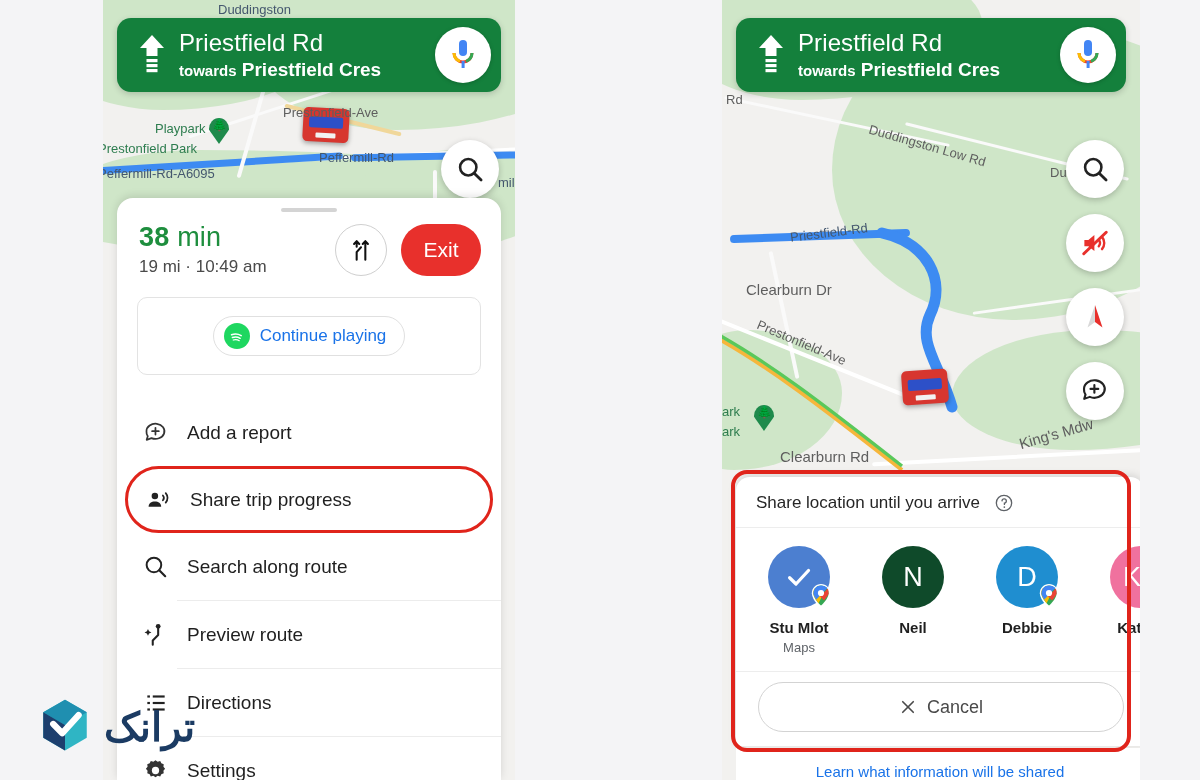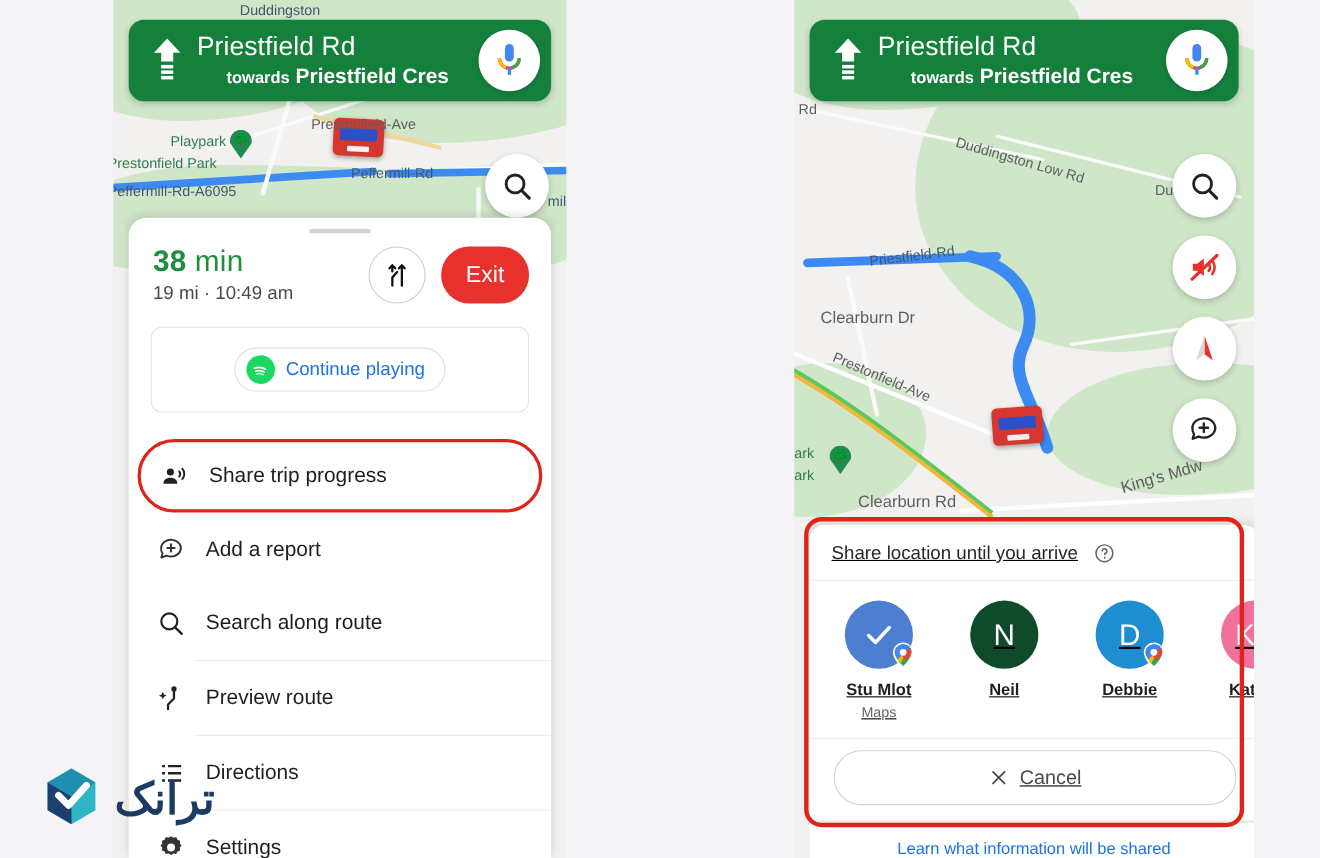--- a/index.html
+++ b/index.html
@@ -80,21 +80,21 @@
     border-radius:14px;
     display:flex; align-items:center;
     padding:0 10px 0 18px;
     box-shadow:0 2px 6px rgba(0,0,0,.18);
     z-index:5;
   }
   .nav-arrow { width:34px; flex:0 0 34px; display:flex; justify-content:center; }
   .nav-arrow svg { display:block; }
   .nav-texts { flex:1; padding-left:10px; color:#fff; line-height:1.15; }
   .nav-street { font-size:24px; letter-spacing:.1px; }
-  .nav-towards { font-size:19px; margin-top:2px;text-align:center; }
+  .nav-towards { font-size:19px; margin-top:2px; }
   .nav-towards .lbl { font-size:15px; font-weight:bold; }
   .nav-towards .dest { font-weight:bold; }
   .mic-btn {
     width:56px; height:56px; border-radius:50%;
     background:#fff; display:flex; align-items:center; justify-content:center;
     flex:0 0 56px;
     box-shadow:0 1px 4px rgba(0,0,0,.2);
   }
 
   
@@ -181,21 +181,20 @@
     pointer-events:none;
   }
   .share-sheet {
     position:absolute;
     left:14px; right:-4px; bottom:34px; top:477px;
     background:#fff;
     border-radius:14px 14px 0 0;
     z-index:7;
     overflow:hidden;
     box-shadow:0 -2px 8px rgba(0,0,0,.12);
-    text-decoration:underline;
   }
   .share-title-row {
     display:flex; align-items:center; gap:14px;
     padding:16px 18px 14px 20px;
     border-bottom:1px solid #ededed;
   }
   .share-title { font-size:17px; color:#262626; }
   .help-icon { width:20px;height:20px; flex:0 0 20px; }
   .contacts { display:flex; padding:18px 0 10px 24px; gap:36px; }
   .contact { width:78px; text-align:center; flex:0 0 78px; position:relative; }
@@ -340,40 +339,40 @@
               <path d="M5 9.5c4.5-1.6 9.5-1.2 13.6 1.2" stroke="#fff" stroke-width="2.3" fill="none" stroke-linecap="round"></path>
               <path d="M6.2 13.4c3.6-1.2 7.6-0.9 11 1.1" stroke="#fff" stroke-width="2" fill="none" stroke-linecap="round"></path>
               <path d="M7.4 17c2.8-0.9 5.9-0.7 8.5 0.9" stroke="#fff" stroke-width="1.7" fill="none" stroke-linecap="round"></path>
             </svg>
           </span>
           <span class="media-label">Continue playing</span>
         </div>
       </div>
 
       <div class="menu" id="left-menu">
+          <div class="menu-item">
+            <span class="mi-icon">
+              <svg width="26" height="26" viewBox="0 0 24 24">
+                <path d="M3.2 10.4 a8.3 7 0 1 1 4.6 6.3 L3.4 18.3 L4.4 14.9 A7 7 0 0 1 3.2 10.4 Z" stroke="#333" stroke-width="1.6" fill="none" stroke-linejoin="round"></path>
+                <line x1="11.5" y1="7.2" x2="11.5" y2="13.4" stroke="#333" stroke-width="1.6" stroke-linecap="round"></line>
+                <line x1="8.4" y1="10.3" x2="14.6" y2="10.3" stroke="#333" stroke-width="1.6" stroke-linecap="round"></line>
+              </svg>
+            </span>
+            <span class="mi-label">Add a report</span>
+          </div>
           <div class="menu-item highlight">
             <span class="mi-icon">
               <svg width="26" height="26" viewBox="0 0 24 24">
                 <circle cx="8.2" cy="8.4" r="3" fill="#222"></circle>
                 <path d="M2.4 18.2 c0-3.2 2.6-4.9 5.8-4.9 s5.8 1.7 5.8 4.9 Z" fill="#222"></path>
                 <path d="M15.6 7.8 a3.4 3.4 0 0 1 0 4.4" stroke="#222" stroke-width="1.6" fill="none" stroke-linecap="round"></path>
                 <path d="M18.2 5.6 a6.6 6.6 0 0 1 0 8.8" stroke="#222" stroke-width="1.6" fill="none" stroke-linecap="round"></path>
               </svg>
             </span>
             <span class="mi-label">Share trip progress</span>
-          </div>
-          <div class="menu-item">
-            <span class="mi-icon">
-              <svg width="26" height="26" viewBox="0 0 24 24">
-                <path d="M3.2 10.4 a8.3 7 0 1 1 4.6 6.3 L3.4 18.3 L4.4 14.9 A7 7 0 0 1 3.2 10.4 Z" stroke="#333" stroke-width="1.6" fill="none" stroke-linejoin="round"></path>
-                <line x1="11.5" y1="7.2" x2="11.5" y2="13.4" stroke="#333" stroke-width="1.6" stroke-linecap="round"></line>
-                <line x1="8.4" y1="10.3" x2="14.6" y2="10.3" stroke="#333" stroke-width="1.6" stroke-linecap="round"></line>
-              </svg>
-            </span>
-            <span class="mi-label">Add a report</span>
           </div>
           <div class="menu-item">
             <span class="mi-icon">
               <svg width="25" height="25" viewBox="0 0 24 24">
                 <circle cx="10.5" cy="10.5" r="7" stroke="#222" stroke-width="1.9" fill="none"></circle>
                 <line x1="15.6" y1="15.6" x2="21.3" y2="21.3" stroke="#222" stroke-width="2.1" stroke-linecap="round"></line>
               </svg>
             </span>
             <span class="mi-label">Search along route</span>
           </div>

